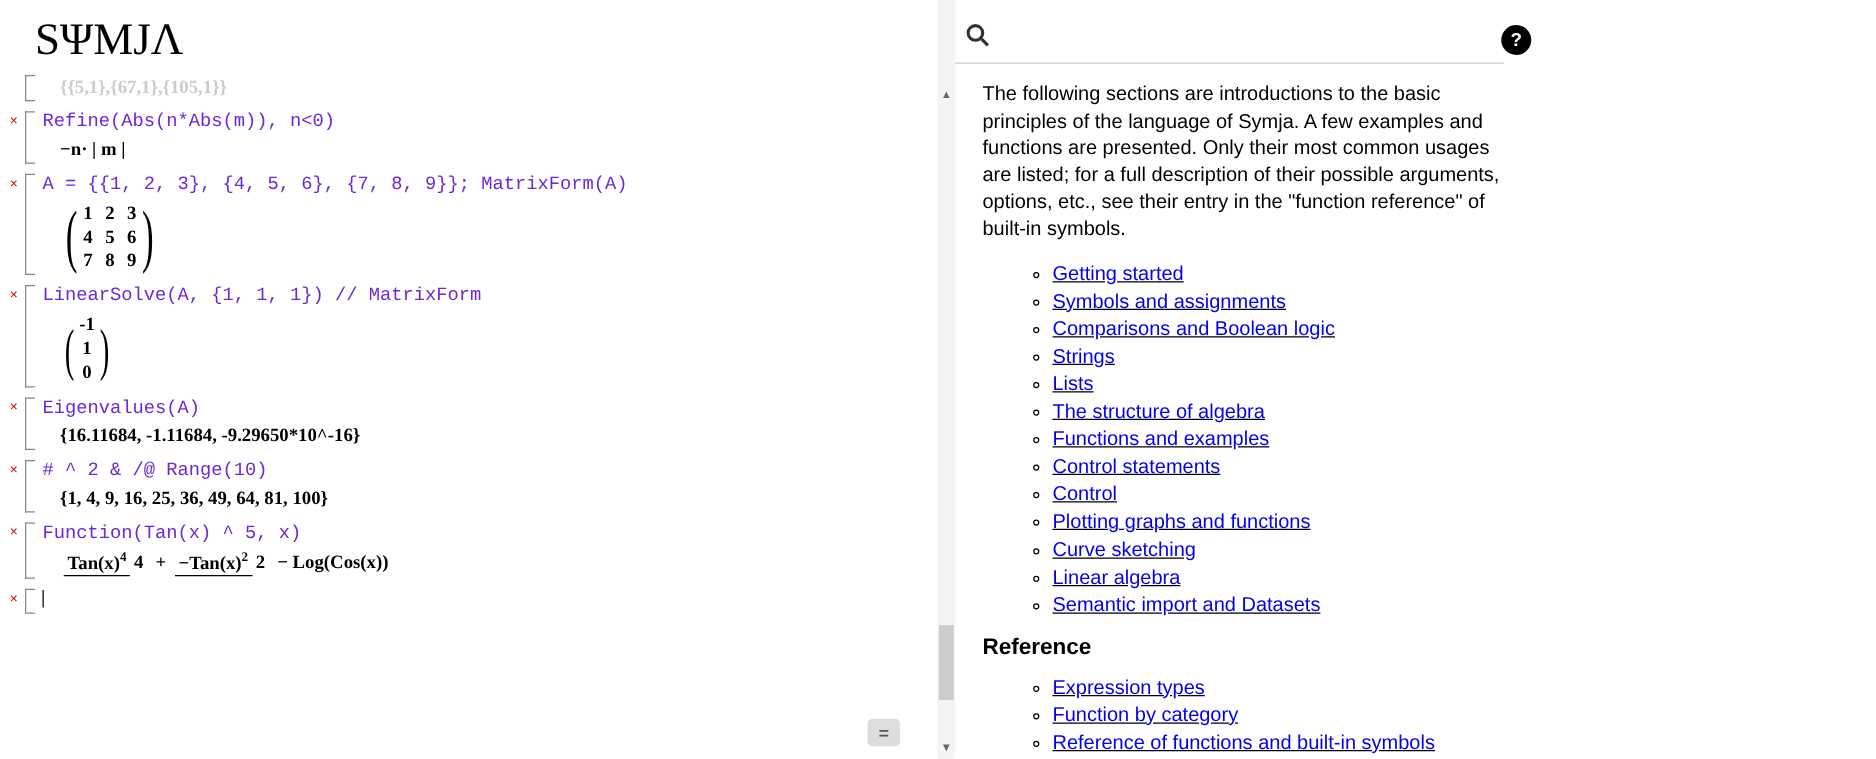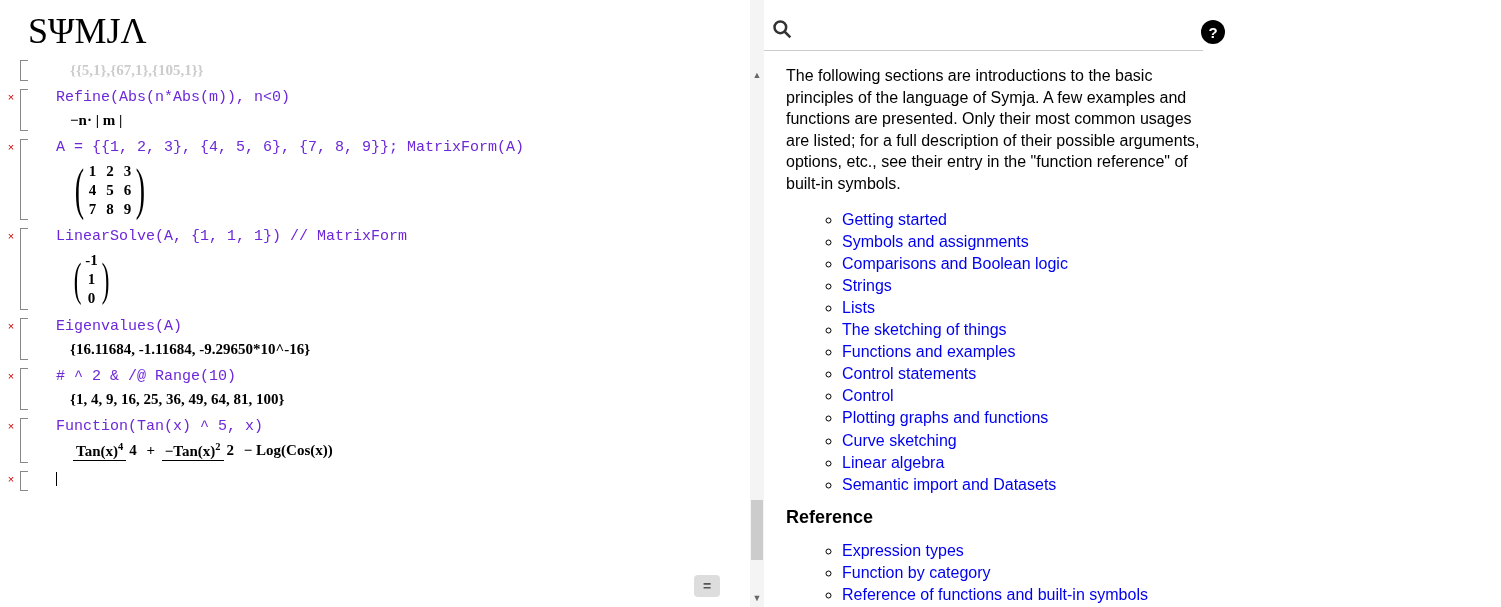--- a/index.html
+++ b/index.html
@@ -4,21 +4,21 @@
   <style>
     * { margin: 0; padding: 0; box-sizing: border-box; }
     body { font-family: Arial, Helvetica, sans-serif; background: #fff; color: #000; overflow: hidden; }
     .app { display: flex; height: 607px; width: 1233px; }
     .left-pane { width: 750px; position: relative; }
     .logo { font-family: "Times New Roman", serif; font-size: 36px; font-weight: 500; padding: 10px 28px 2px; letter-spacing: 0px; }
     .cells { padding: 0 10px 0 0; height: 540px; overflow-y: auto; }
     .cell { display: flex; align-items: flex-start; margin: 4px 0 4px 0; padding-left: 4px; }
     .del { color: #c00; font-size: 11px; width: 14px; text-align: center; padding-top: 4px; cursor: pointer; }
     .bracket { width: 8px; border-left: 1px solid #888; margin: 2px 6px 2px 2px; align-self: stretch; min-height: 20px; border-top: 1px solid #888; border-bottom: 1px solid #888; border-top-left-radius: 0; }
-    .cell-body { flex: 1; margin-left: 22px; }
+    .cell-body { flex: 1; }
     .input { font-family: "Courier New", monospace; font-size: 15px; color: #6d28d9; padding: 2px 0; white-space: pre; }
     .output { font-family: "Times New Roman", serif; font-size: 15px; font-weight: bold; padding: 4px 0 4px 14px; }
     .faded { color: #ccc; }
     .matrix { display: inline-flex; align-items: center; font-family: "Times New Roman", serif; font-weight: bold; }
     .paren-l, .paren-r { font-size: 56px; font-weight: normal; line-height: 0.85; transform: scaleX(0.5); }
     .paren-l-sm, .paren-r-sm { font-size: 46px; font-weight: normal; line-height: 0.85; transform: scaleX(0.5); }
     .mat-grid { display: grid; grid-template-columns: repeat(3, auto); gap: 0 10px; font-size: 15px; line-height: 1.25; }
     .vec-grid { display: grid; grid-template-columns: auto; gap: 0; font-size: 15px; line-height: 1.25; text-align: center; }
     .intg { display: inline-flex; align-items: center; }
     .frac { display: inline-flex; flex-direction: row; align-items: center; margin: 0 3px; vertical-align: middle; }
@@ -34,21 +34,21 @@
     .right-pane { flex: 1; padding: 0 10px 0 0; position: relative; }
     .search-row { display: flex; align-items: center; padding: 18px 8px 6px 8px; gap: 10px; border-bottom: 1px solid #ccc; margin: 0 20px 0 0; }
     .search-icon { font-size: 20px; color: #333; font-weight: bold; cursor:pointer; }
     .search-input { flex: 1; border: none; outline: none; font-size: 16px; padding: 4px 2px; }
     .help-icon { width: 24px; height: 24px; background: #000; color: #fff; border-radius: 50%; display: flex; align-items: center; justify-content: center; font-weight: bold; font-size: 15px; position: absolute; right: 8px; top: 20px; cursor:pointer; }
     .doc { padding: 14px 20px 0 22px; font-size: 16px; line-height: 1.35; }
     .doc h2 { font-size: 19px; font-weight: bold; margin: 6px 0 14px; }
     .doc h3 { font-size: 18px; font-weight: bold; margin: 10px 0 10px; }
     .doc p { margin-bottom: 14px; }
     .doc ul { list-style: circle; padding-left: 56px; }
-    .doc li { margin: 0.5px 0; }
+    .doc li { margin: 0.5px 0; text-decoration: underline; }
     .doc a { color: #0000ee; text-decoration: none; cursor: pointer; }
     .cursor-bar { display:inline-block; width:1px; height:14px; background:#000; vertical-align:middle; }
   </style>
 </head>
 <body>
 
 <div class="app">
 
   <div class="left-pane">
     <div class="logo">SΨMJΛ</div>
@@ -188,21 +188,21 @@
     <div class="help-icon">?</div>
 
     <div class="doc">
       <p>The following sections are introductions to the basic principles of the language of Symja. A few examples and functions are presented. Only their most common usages are listed; for a full description of their possible arguments, options, etc., see their entry in the "function reference" of built-in symbols.</p>
       <ul id="tut-list">
           <li><a>Getting started</a></li>
           <li><a>Symbols and assignments</a></li>
           <li><a>Comparisons and Boolean logic</a></li>
           <li><a>Strings</a></li>
           <li><a>Lists</a></li>
-          <li><a>The sketching of things</a></li>
+          <li><a>The structure of algebra</a></li>
           <li><a>Functions and examples</a></li>
           <li><a>Control statements</a></li>
           <li><a>Control</a></li>
           <li><a>Plotting graphs and functions</a></li>
           <li><a>Curve sketching</a></li>
           <li><a>Linear algebra</a></li>
           <li><a>Semantic import and Datasets</a></li>
         </ul>
       <h3>Reference</h3>
       <ul id="ref-list">

